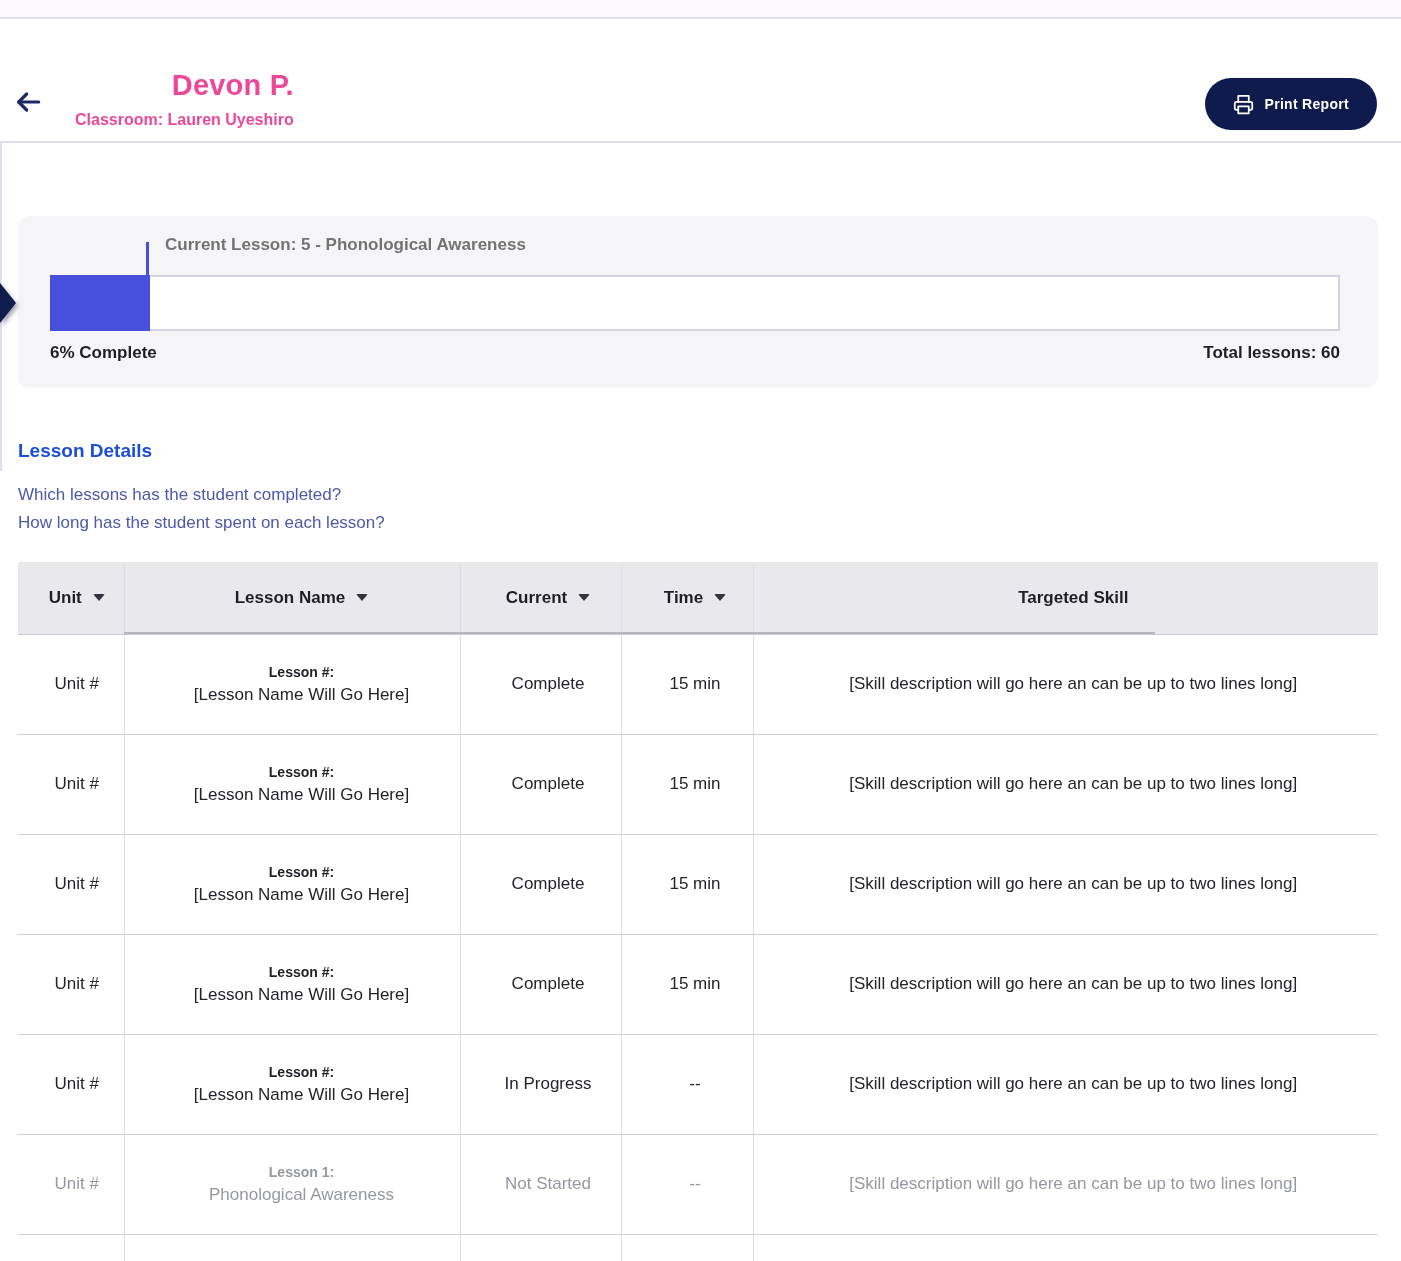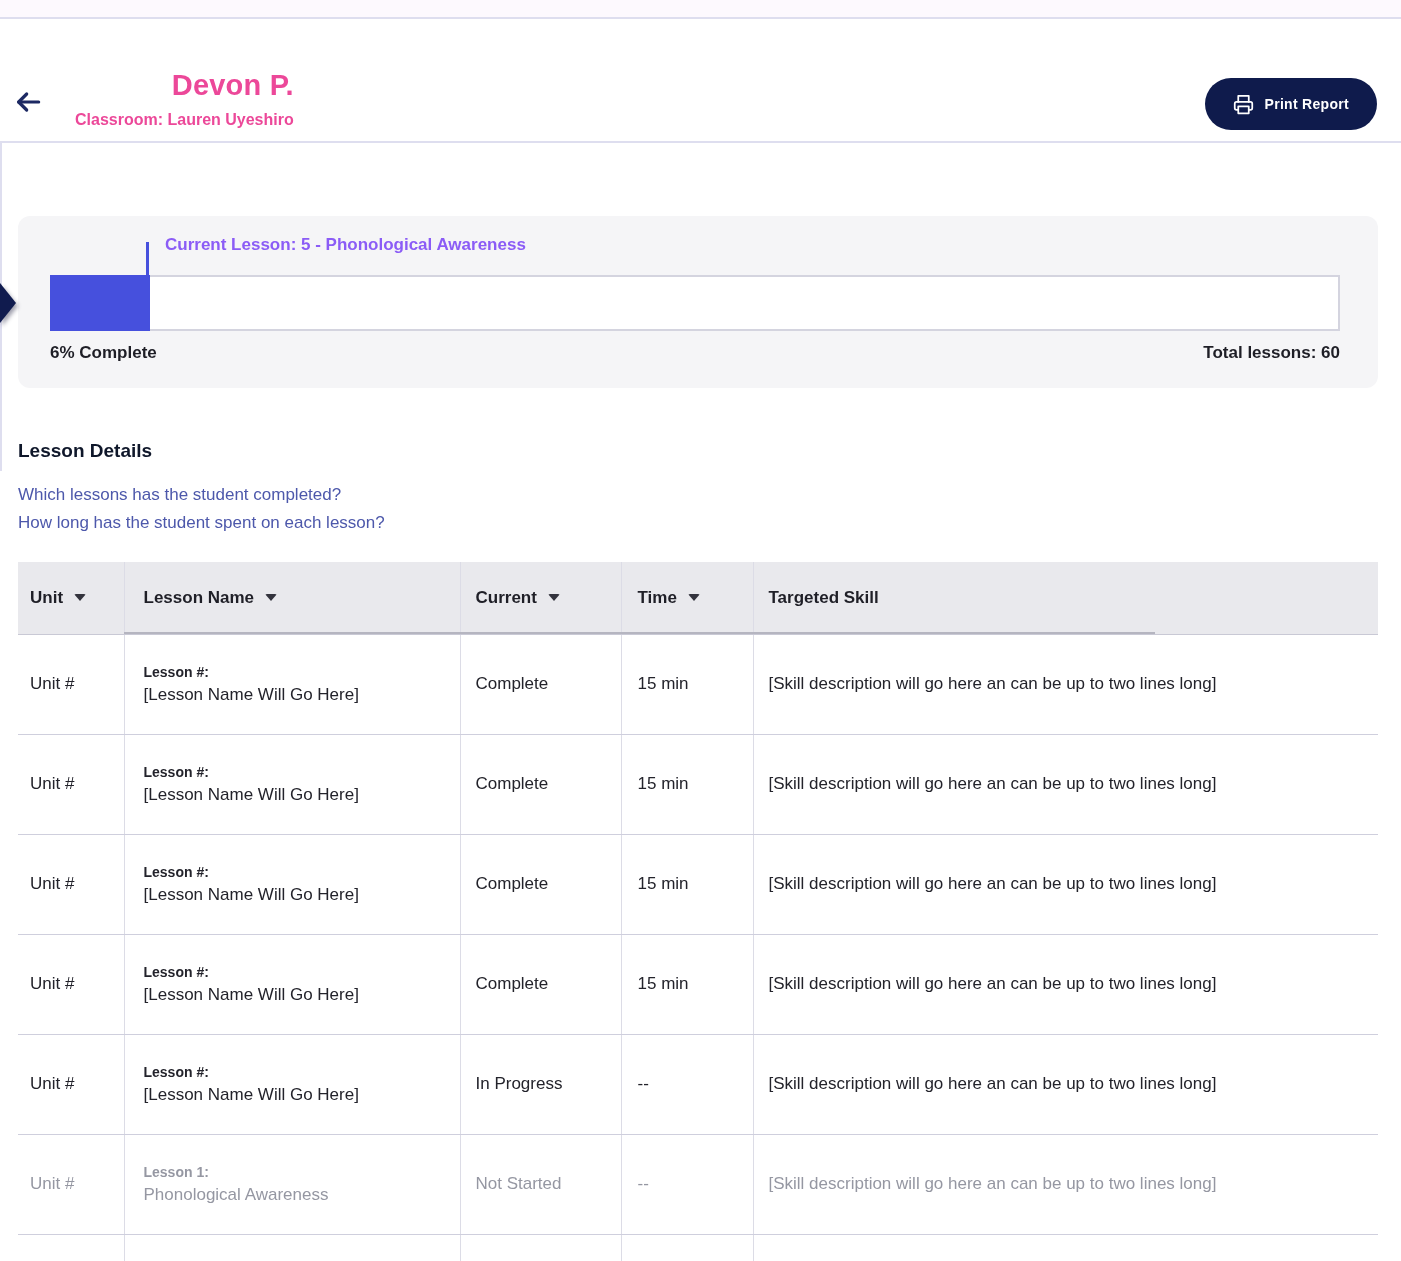--- a/index.html
+++ b/index.html
@@ -21,45 +21,45 @@
   .page-title { font-size:29px; font-weight:700; color:#ec4899; letter-spacing:.2px;text-align:right; }
   .subtitle { margin-top:9px; font-size:16px; font-weight:700; color:#ec4899; }
   .print-btn { position:absolute; right:24px; top:57px; height:52px; padding:0 28px;
                display:flex; align-items:center; gap:11px; border:none; cursor:pointer;
                background:#0f1b4c; color:#fff; border-radius:27px;
                font-family:inherit; font-size:14px; font-weight:700; letter-spacing:.3px; }
 
   
   .progress-card { position:absolute; left:18px; top:216px; width:1360px; height:172px;
                    background:#f5f5f7; border-radius:12px; }
-  .current-label { position:absolute; left:147px; top:19px; font-size:17px; font-weight:700; color:#8b5cf6; }
+  .current-label { position:absolute; left:147px; top:19px; font-size:17px; font-weight:700; color:#737373; }
   .marker-line { position:absolute; left:128px; top:26px; width:3px; height:34px; background:#4650dd; }
   .progress-bar { position:absolute; left:32px; top:59px; width:1290px; height:56px;
                   background:#fff; border:2px solid #d4d4df; }
   .progress-fill { position:absolute; left:-2px; top:-2px; height:56px; width:100px; background:#4650dd; }
   .bar-footer { position:absolute; left:32px; top:127px; width:1290px;
                 display:flex; justify-content:space-between;
                 font-size:17px; font-weight:700; color:#1e1e26; }
 
   
   .left-pointer { position:absolute; left:0; top:283px; width:0; height:0;
                   border-top:20px solid transparent; border-bottom:20px solid transparent;
                   border-left:16px solid #101b4e;
                   filter:drop-shadow(2px 3px 2px rgba(40,40,70,.45)); }
 
   
-  .details-heading { position:absolute; left:18px; top:440px; font-size:19px; font-weight:700; color:#0f172a; }
+  .details-heading { position:absolute; left:18px; top:440px; font-size:19px; font-weight:700; color:#1d4ed8; }
   .q-link { position:absolute; left:18px; font-size:17px; color:#4d58ab; text-decoration:none; cursor:pointer; }
   .q-link.q1 { top:485px;text-align:center; }
   .q-link.q2 { top:513px; }
 
   
   .lesson-table { position:absolute; left:18px; top:562px; width:1360px;
                   border-collapse:collapse; table-layout:fixed; }
-  .lesson-table th, .lesson-table td { border-right:1px solid #dcdce6; vertical-align:middle; text-align:left; }
+  .lesson-table th, .lesson-table td { border-right:1px solid #dcdce6; vertical-align:middle; text-align:center; }
   .lesson-table th:last-child, .lesson-table td:last-child { border-right:none;margin-top:12px; }
   .lesson-table thead th { height:72px; background:#e9e9ed; font-size:17px; font-weight:700;
                            color:#1f1f27; border-bottom:1px solid #c9c9d5; }
   .lesson-table tbody td { height:100px; font-size:17px; color:#23232b; border-bottom:1px solid #cfcfdd; }
   .c-unit   { padding-left:12px; }
   .c-lesson { padding-left:19px; }
   .c-status { padding-left:15px; }
   .c-time   { padding-left:16px; }
   .c-skill  { padding-left:15px; }
   .lesson-label { font-size:14px; font-weight:700; margin-bottom:5px; }

